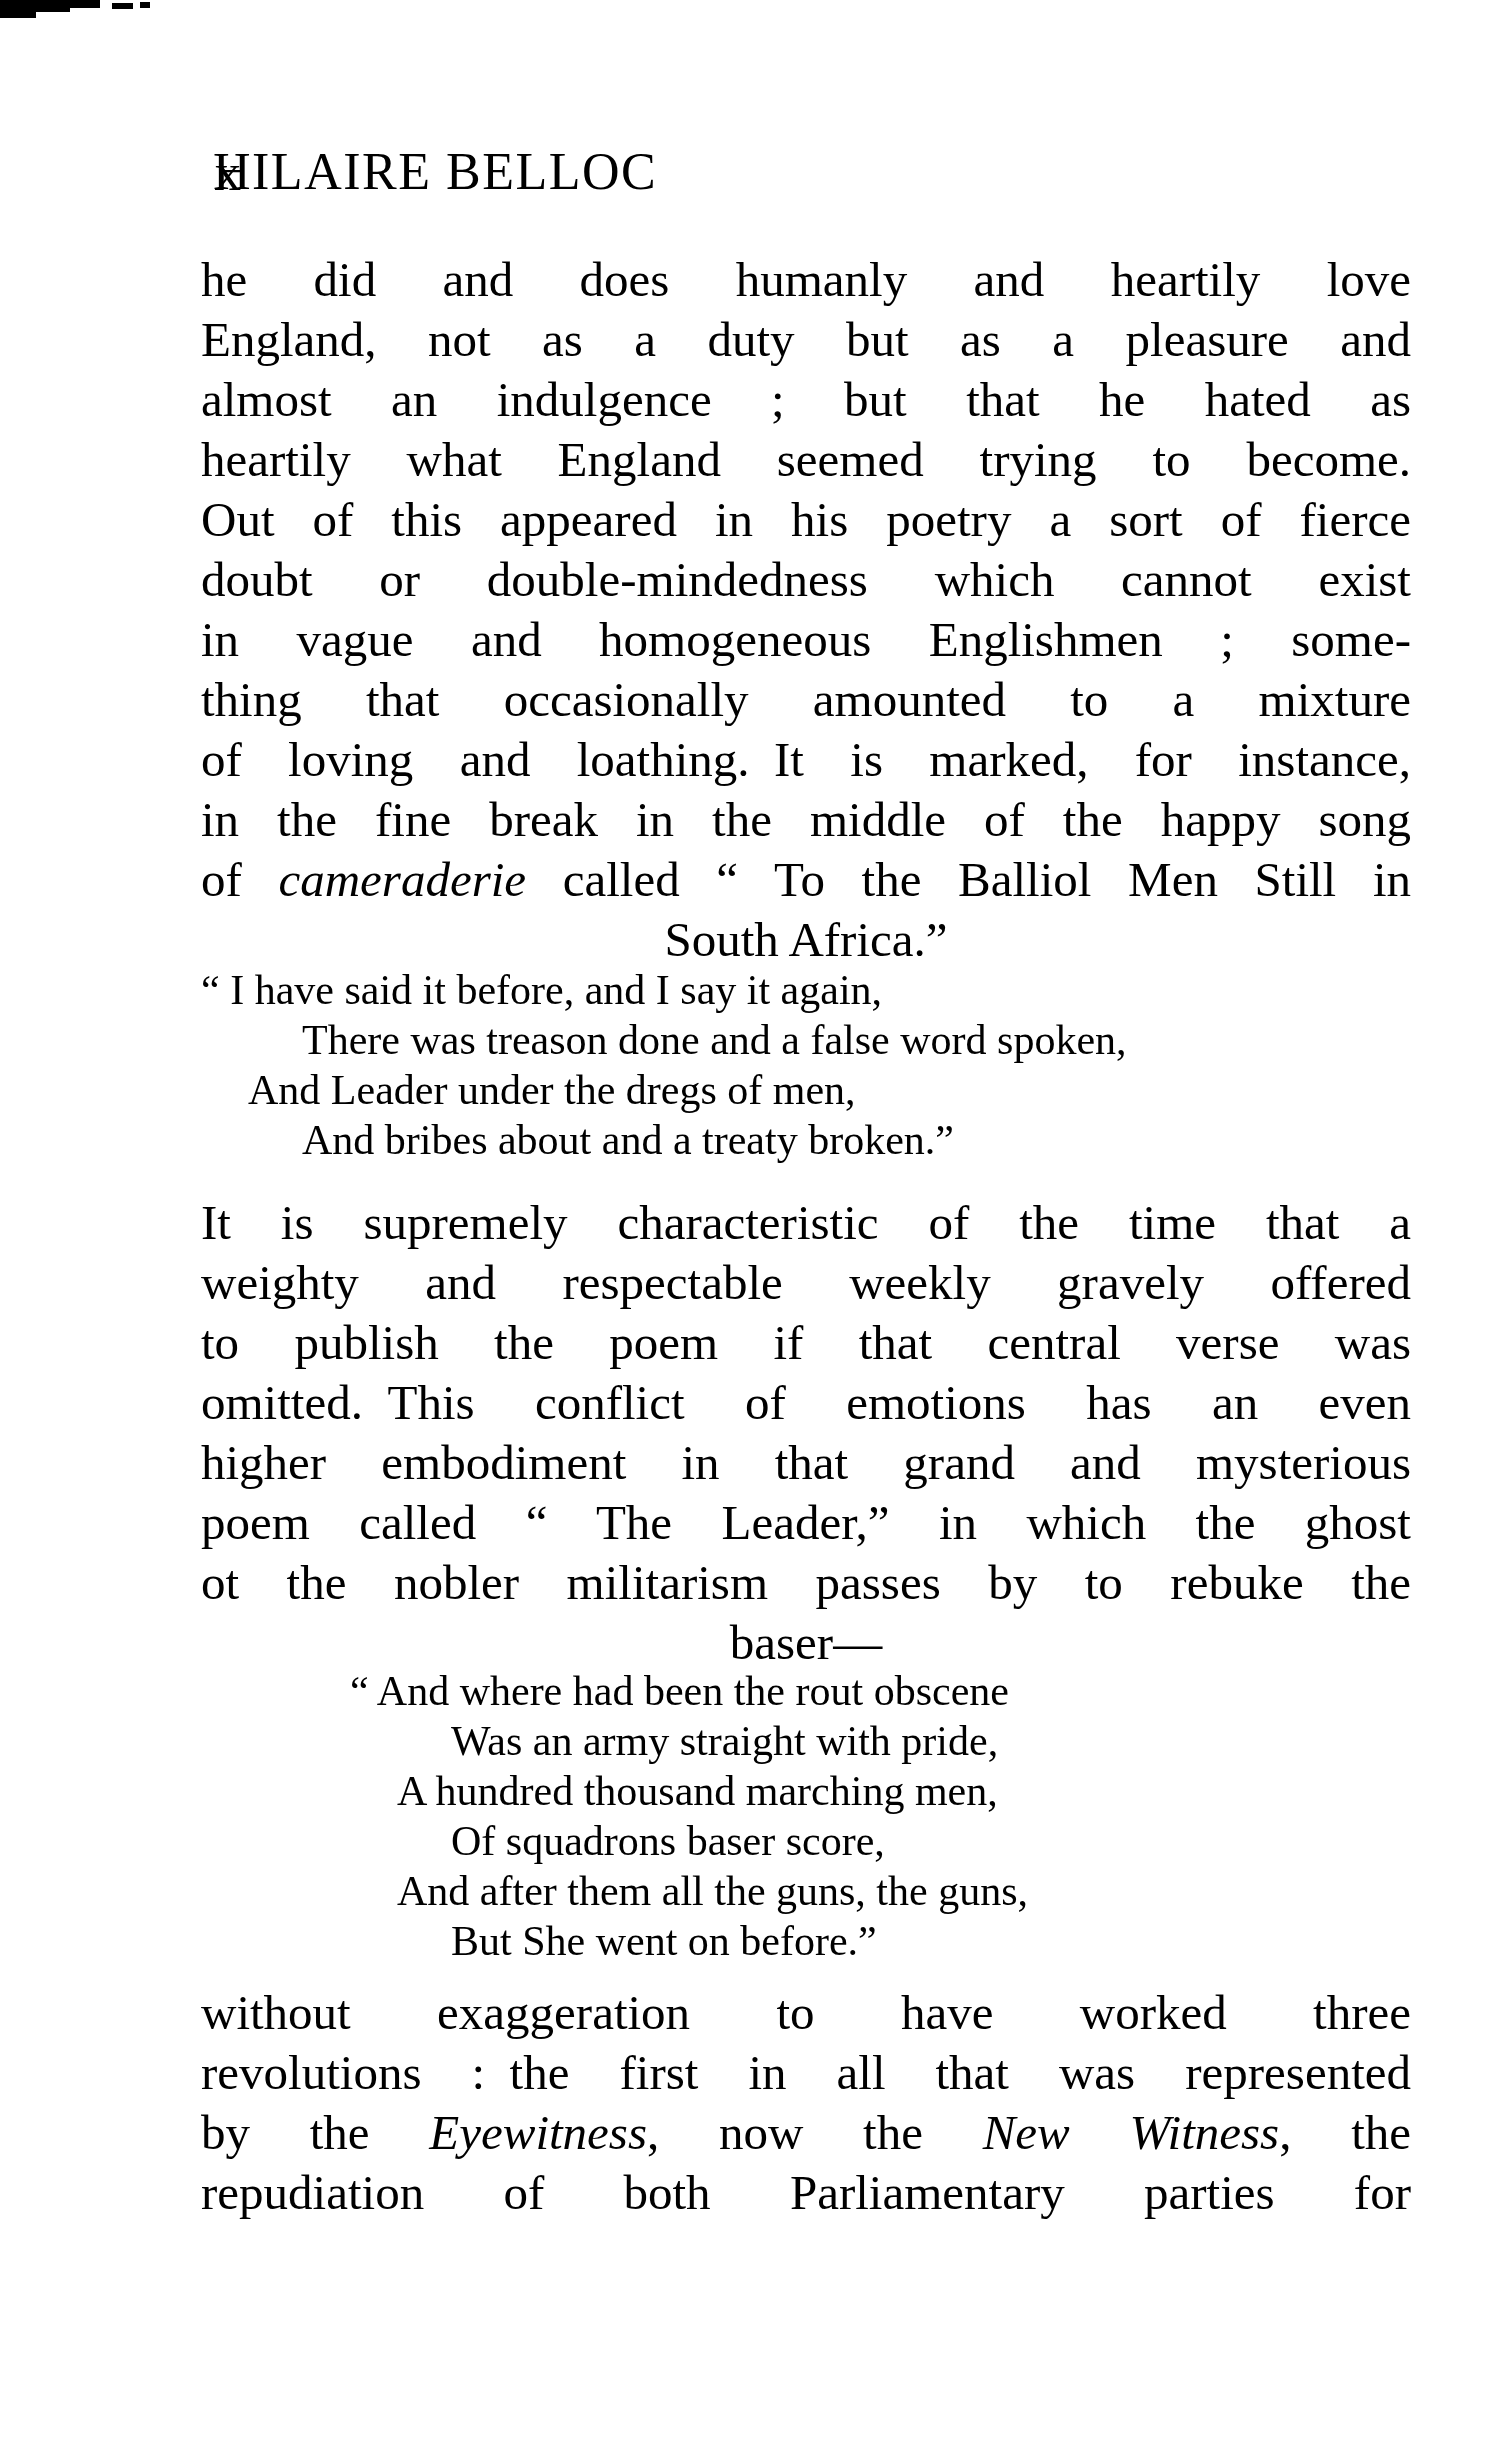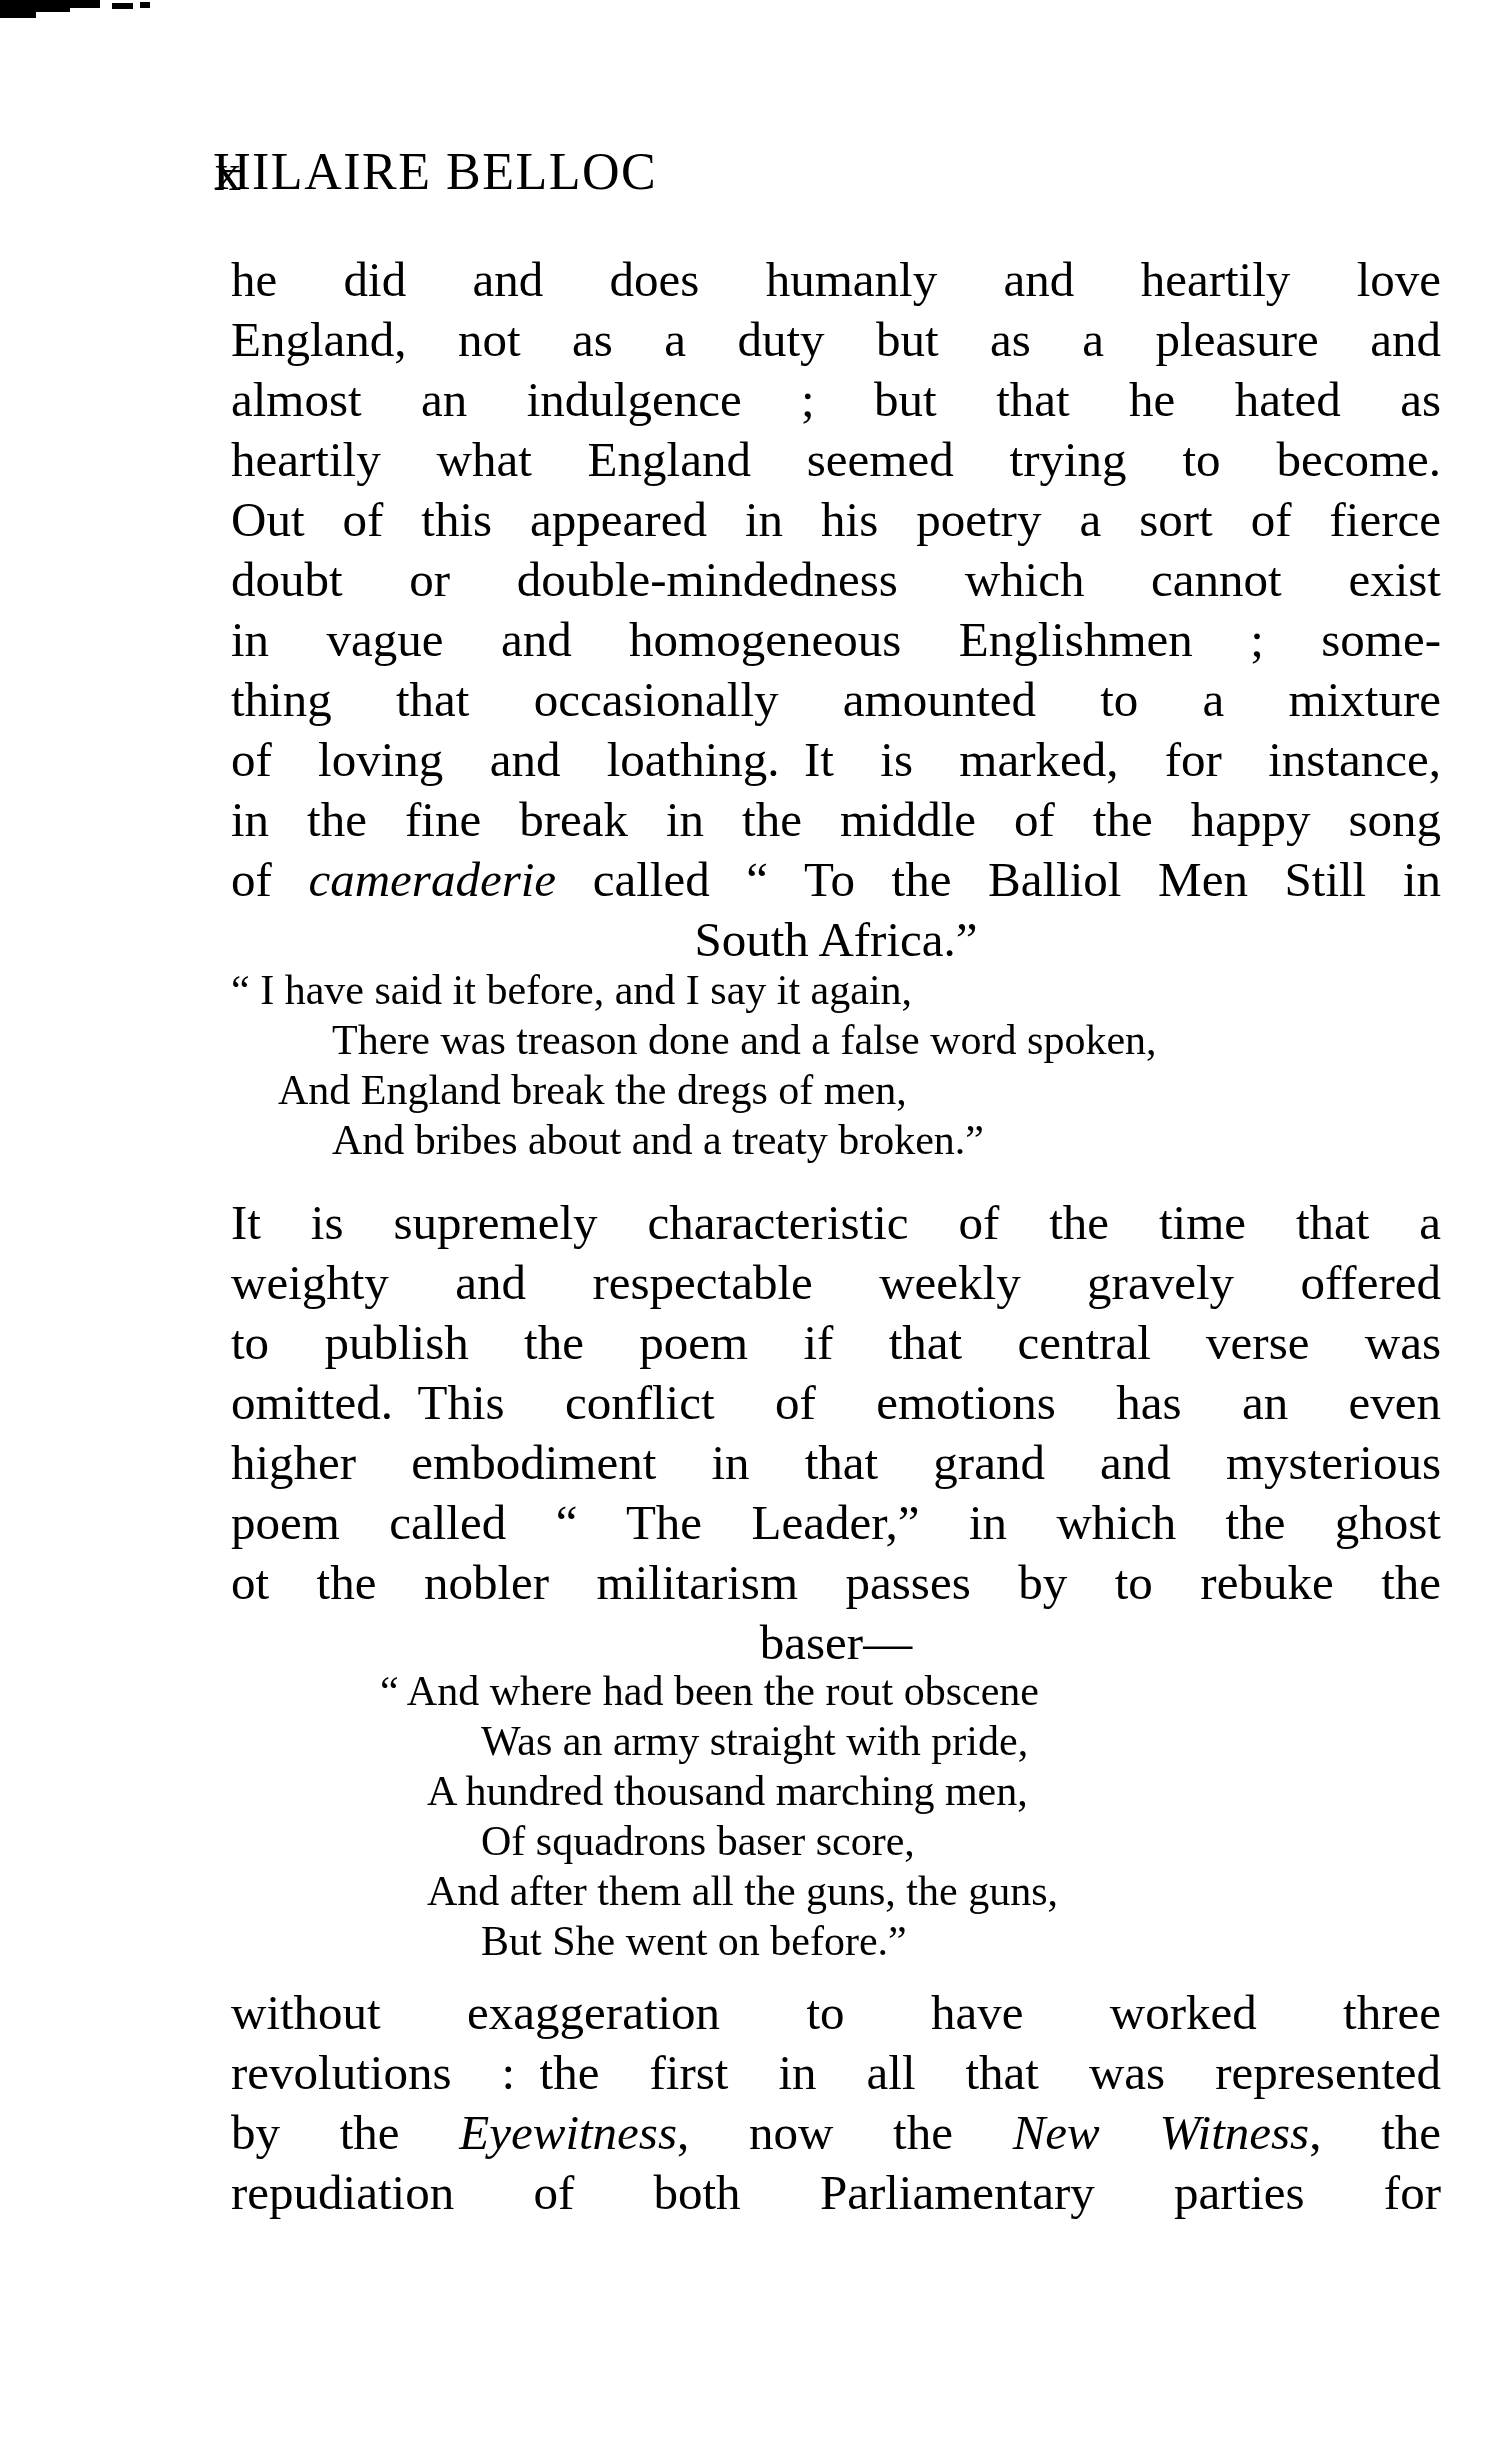--- a/index.html
+++ b/index.html
@@ -37,21 +37,21 @@
   .running-title {
     display: block;
     text-align: left;
     font-size: 52px;
     line-height: 61px;
     letter-spacing: 1.5px;
     white-space: nowrap;
   }
   .block {
     position: absolute;
-    left: 231px;
+    left: 201px;
     width: 1210px;
   }
   .para .line {
     font-size: 49px;
     line-height: 60px;
     white-space: normal;
     text-align: center;
   }
   .verse .line {
     font-size: 42px;
@@ -98,21 +98,21 @@
       <div class="line j"><span>in vague and homogeneous Englishmen ; some-</span></div>
       <div class="line j"><span>thing that occasionally amounted to a mixture</span></div>
       <div class="line j"><span>of loving and loathing. It is marked, for instance,</span></div>
       <div class="line j"><span>in the fine break in the middle of the happy song</span></div>
       <div class="line j"><span>of </span><span class="it">cameraderie</span><span> called “ To the Balliol Men Still in</span></div>
       <div class="line"><span>South Africa.”</span></div>
     </div>
   <div class="block verse" id="block-1">
       <div class="line"><span>“ I have said it before, and I say it again,</span></div>
       <div class="line ind2"><span>There was treason done and a false word spoken,</span></div>
-      <div class="line ind1"><span>And England break the dregs of men,</span></div>
+      <div class="line ind1"><span>And Leader under the dregs of men,</span></div>
       <div class="line ind2"><span>And bribes about and a treaty broken.”</span></div>
     </div>
   <div class="block para" id="block-2">
       <div class="line j"><span>It is supremely characteristic of the time that a</span></div>
       <div class="line j"><span>weighty and respectable weekly gravely offered</span></div>
       <div class="line j"><span>to publish the poem if that central verse was</span></div>
       <div class="line j"><span>omitted. This conflict of emotions has an even</span></div>
       <div class="line j"><span>higher embodiment in that grand and mysterious</span></div>
       <div class="line j"><span>poem called “ The Leader,” in which the ghost</span></div>
       <div class="line j"><span>ot the nobler militarism passes by to rebuke the</span></div>

